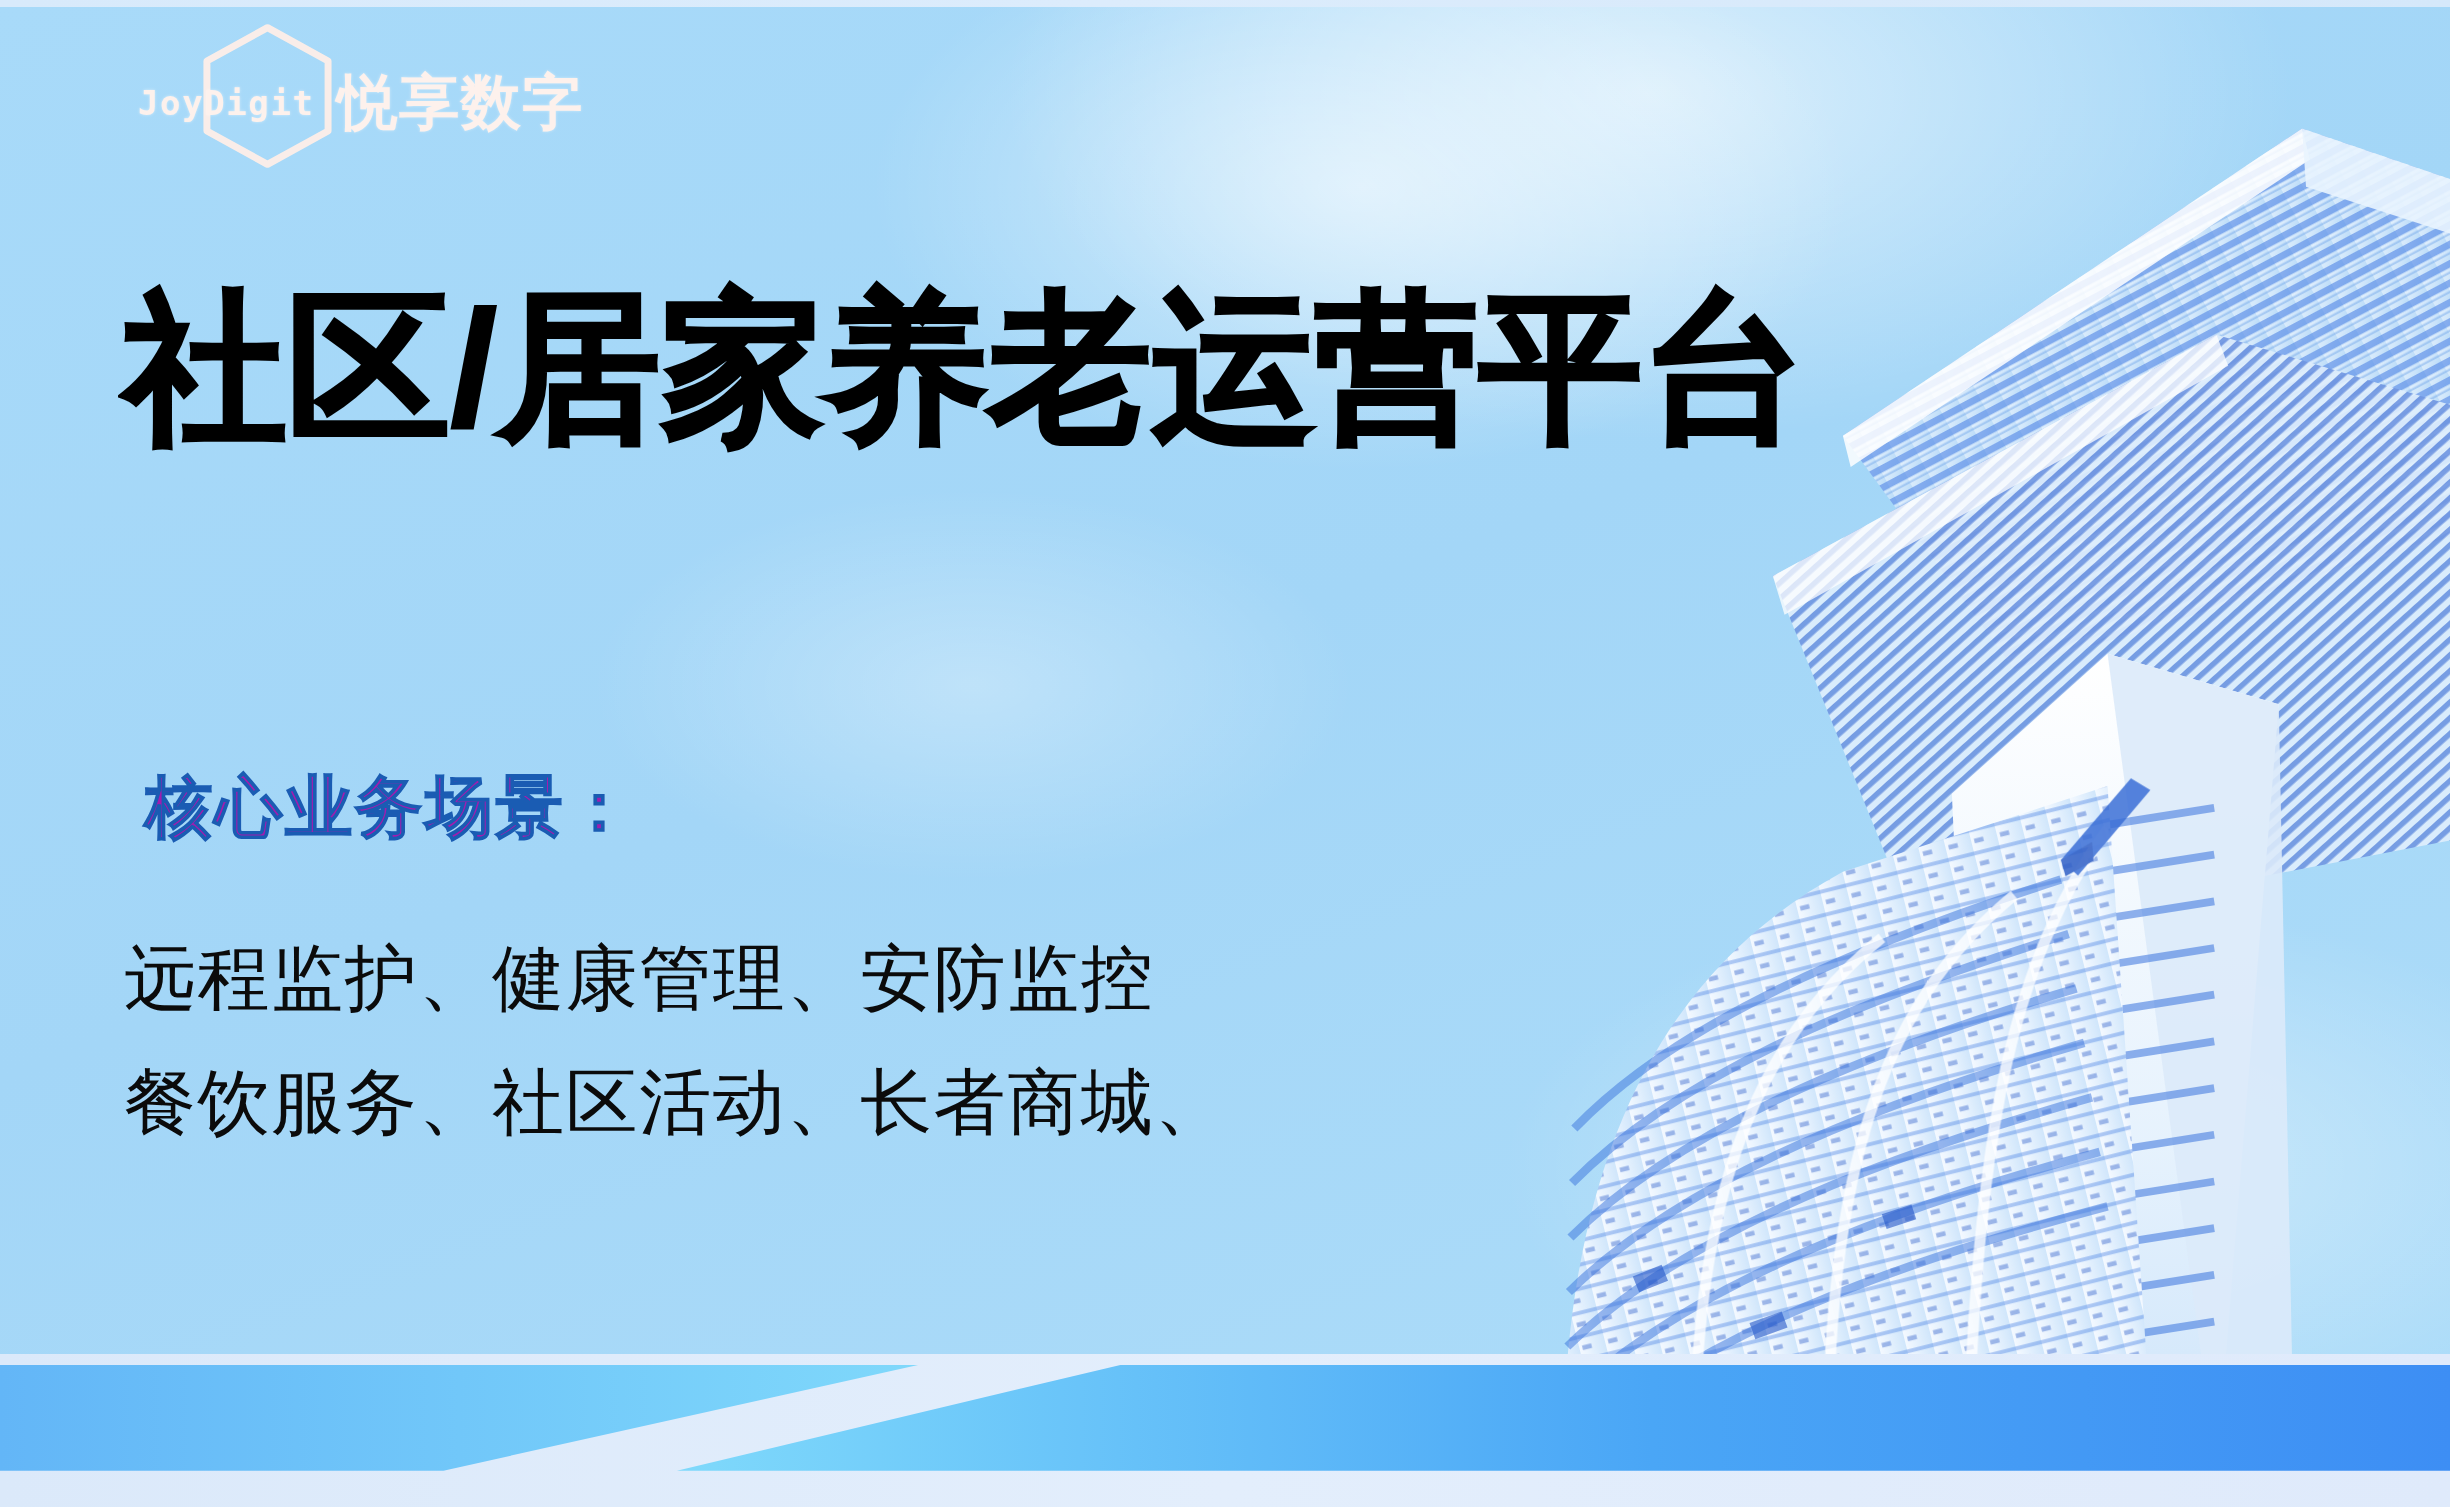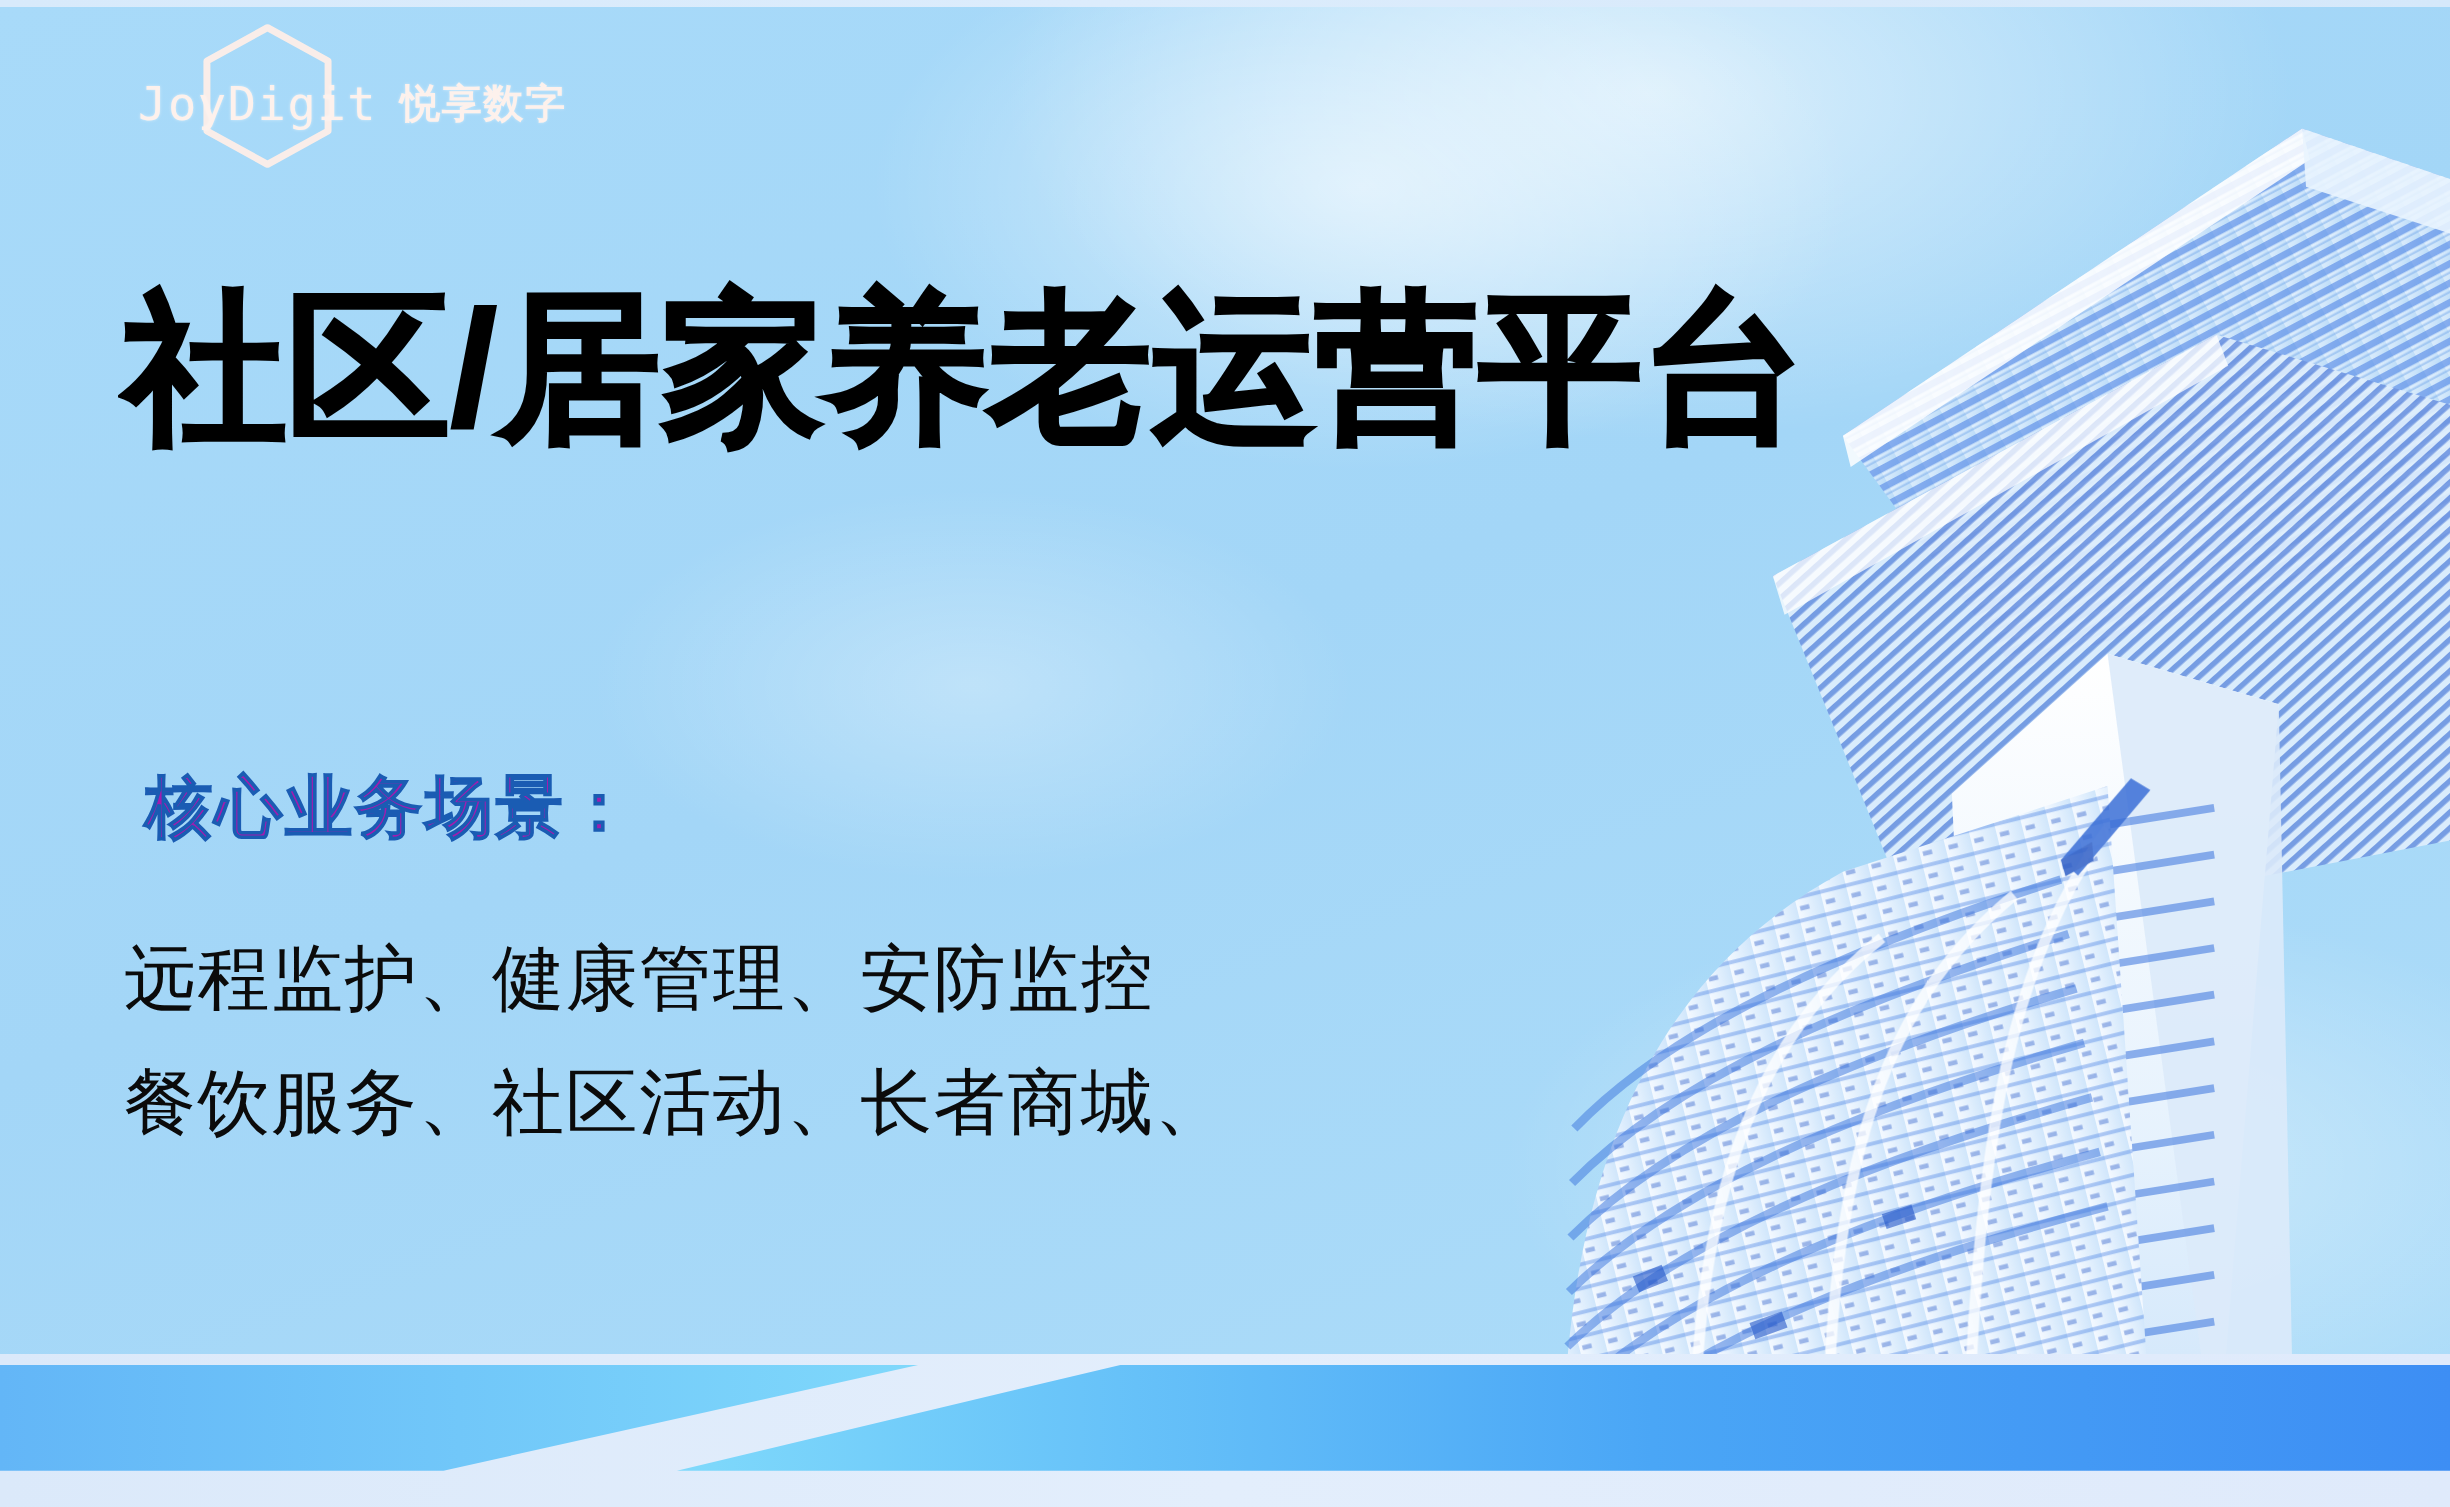--- a/index.html
+++ b/index.html
@@ -51,30 +51,30 @@
     left: 61px;
     top: -51px;
     width: 137px;
     height: 146px;
     pointer-events: none;
   }
   .logo-hex svg { display: block; width: 100%; height: 100%; }
   .logo-word {
     position: relative;
     font-family: "DejaVu Sans Mono", "Liberation Mono", monospace;
-    font-weight: 400;
-    font-size: 47px;
+    font-weight: 700;
+    font-size: 34px;
     letter-spacing: 1.6px;
     color: #fdf1ec;
     line-height: 1;
     text-shadow: 0 0 3.1px rgba(255,255,255,0.55);
   }
   .logo-cn {
     position: relative;
-    font-size: 40px;
+    font-size: 60px;
     font-weight: 700;
     color: #fdf1ec;
     line-height: 1;
     letter-spacing: 1.6px;
     text-shadow: 0 0 3.1px rgba(255,255,255,0.5);
   }
 
   
   .title {
     position: absolute;

